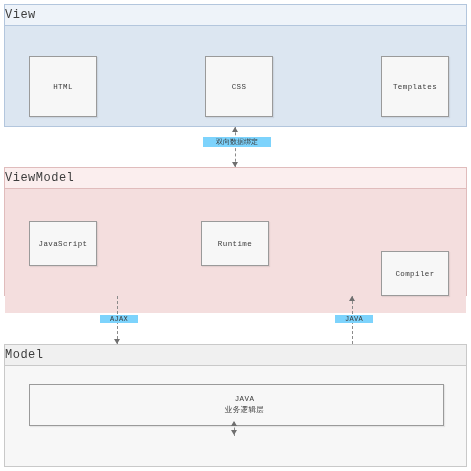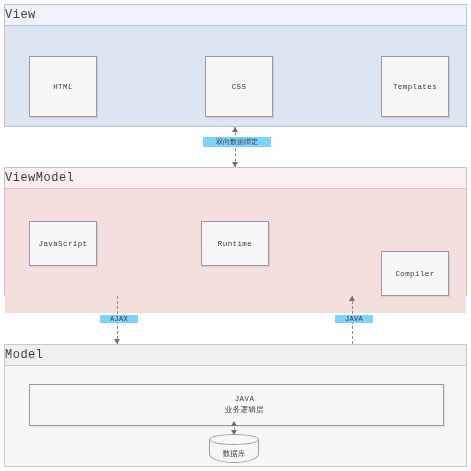--- a/index.html
+++ b/index.html
@@ -295,19 +295,14 @@
         <span class="line-en">JAVA</span>
         <span class="line-cn">业务逻辑层</span>
       </div>
     </div>
   </div>
 
   <div class="conn-line" id="conn-db-line"></div>
   <div class="arrow-up" id="conn-db-arrow-up"></div>
   <div class="arrow-down" id="conn-db-arrow-dn"></div>
 
-  <div id="node-database">
-    <div class="cyl-body"></div>
-    <div class="cyl-top"></div>
-    <div class="cyl-label">数据库</div>
-  </div>
 
 </div>
 
 </body></html>

